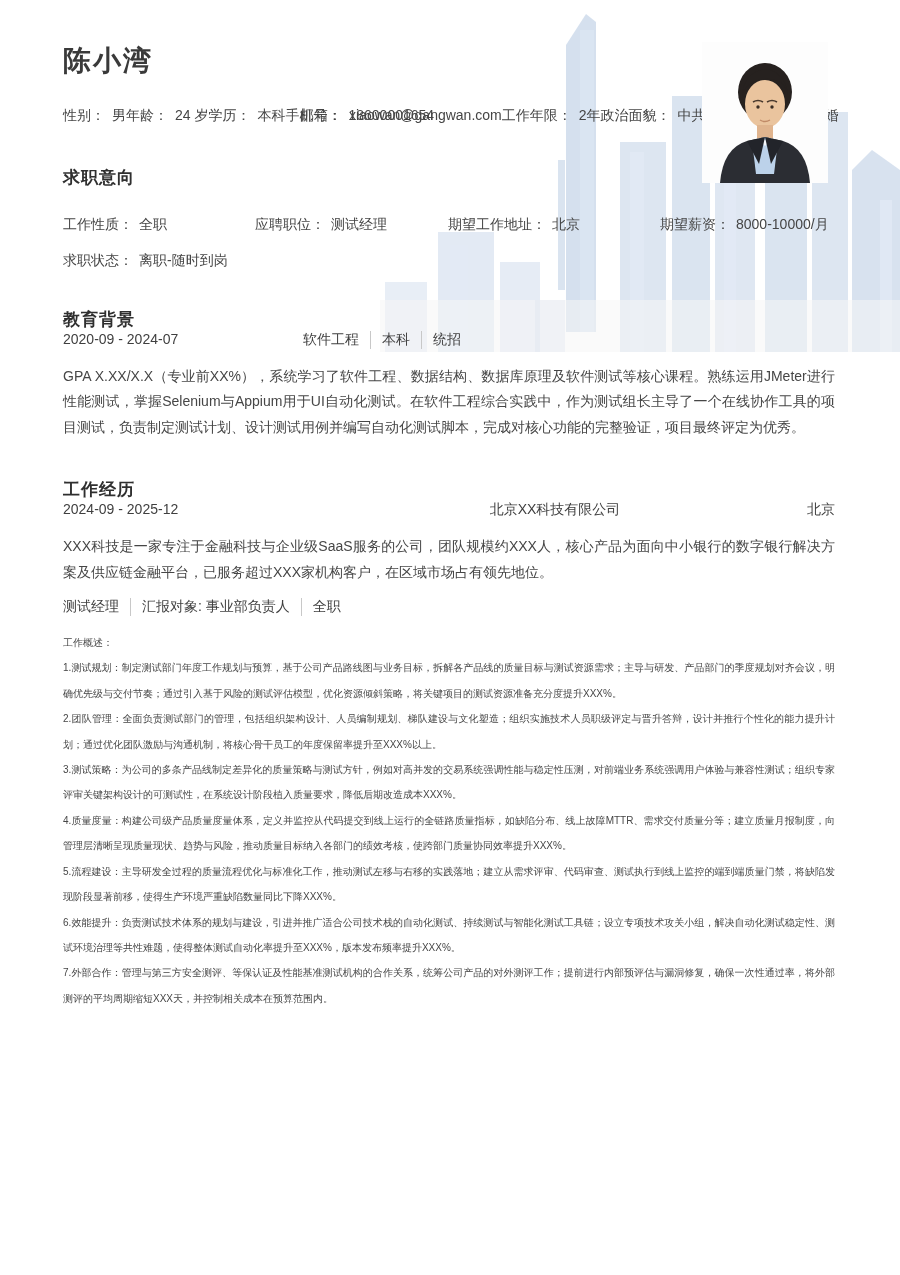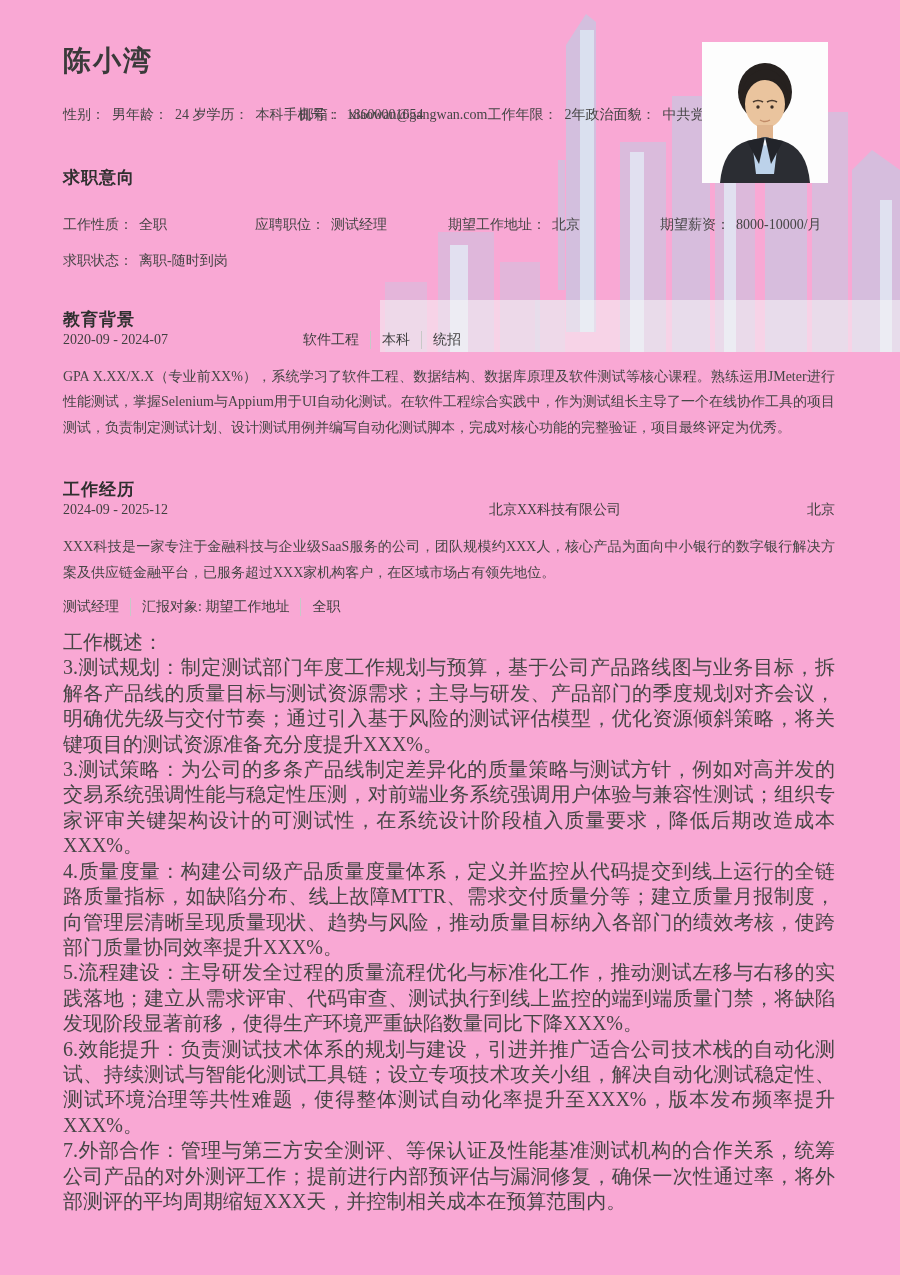--- a/index.html
+++ b/index.html
@@ -2,24 +2,23 @@
 <html><head>
 <meta charset="utf-8">
 <style>
   * { margin: 0; padding: 0; box-sizing: border-box; }
   html, body { background: #e9e9e9; }
   body { font-family: "Liberation Sans", "DejaVu Sans", sans-serif; }
   .page {
     position: relative;
     width: 900px; height: 1275px;
     margin: 0 auto;
-    background: #f9a8d4;
+    background: #ffffff;
     overflow: hidden;
     color: #3f3f3f;
-    font-family: Liberation Serif, serif;
   }
   .skyline {
     position: absolute; top: 0; right: 0;
     width: 520px; height: 352px;
     z-index: 0;
   }
   .content {
     position: relative; z-index: 1;
     padding: 42px 65px 0 63px;
   }
@@ -58,21 +57,21 @@
   .entry-right { text-align: right; white-space: nowrap; }
   .tags { display: inline-flex; align-items: center; }
   .tag { white-space: nowrap; }
   .tag + .tag { border-left: 1px solid #c8c8c8; margin-left: 11px; padding-left: 11px; }
   .para {
     margin-top: 15px;
     font-size: 14px; line-height: 25.4px; color: #464646;
     text-align: justify;
   }
   .role-line { margin-top: 13px; font-size: 14px; color: #3f3f3f; }
-  .block { margin-top: 14px; font-size: 20px; line-height: 25.4px; color: #464646; }
+  .block { margin-top: 14px; font-size: 10px; line-height: 25.4px; color: #464646; }
   .block p { margin: 0; text-align: justify; }
 </style>
 </head>
 <body>
 
 <div class="page">
 
   <svg class="skyline" viewBox="0 0 520 352" aria-hidden="true">
     <g fill="#bccde4">
       <rect x="5" y="282" width="42" height="70" opacity="0.35"></rect>
@@ -164,28 +163,29 @@
     <div class="section">
       <div class="section-title">工作经历</div>
       <div class="entry-header">
         <span class="entry-left">2024-09 - 2025-12</span>
         <span class="entry-mid">北京XX科技有限公司</span>
         <span class="entry-right">北京</span>
       </div>
       <div class="para">XXX科技是一家专注于金融科技与企业级SaaS服务的公司，团队规模约XXX人，核心产品为面向中小银行的数字银行解决方案及供应链金融平台，已服务超过XXX家机构客户，在区域市场占有领先地位。</div>
       <div class="role-line tags">
           <span class="tag">测试经理</span>
-          <span class="tag">汇报对象: 期望工作地址</span>
+          <span class="tag">汇报对象: 事业部负责人</span>
           <span class="tag">全职</span>
         </div>
 
       <div class="block">
         <p>工作概述：</p>
         <div>
-            <p>3.测试规划：制定测试部门年度工作规划与预算，基于公司产品路线图与业务目标，拆解各产品线的质量目标与测试资源需求；主导与研发、产品部门的季度规划对齐会议，明确优先级与交付节奏；通过引入基于风险的测试评估模型，优化资源倾斜策略，将关键项目的测试资源准备充分度提升XXX%。</p>
+            <p>1.测试规划：制定测试部门年度工作规划与预算，基于公司产品路线图与业务目标，拆解各产品线的质量目标与测试资源需求；主导与研发、产品部门的季度规划对齐会议，明确优先级与交付节奏；通过引入基于风险的测试评估模型，优化资源倾斜策略，将关键项目的测试资源准备充分度提升XXX%。</p>
+            <p>2.团队管理：全面负责测试部门的管理，包括组织架构设计、人员编制规划、梯队建设与文化塑造；组织实施技术人员职级评定与晋升答辩，设计并推行个性化的能力提升计划；通过优化团队激励与沟通机制，将核心骨干员工的年度保留率提升至XXX%以上。</p>
             <p>3.测试策略：为公司的多条产品线制定差异化的质量策略与测试方针，例如对高并发的交易系统强调性能与稳定性压测，对前端业务系统强调用户体验与兼容性测试；组织专家评审关键架构设计的可测试性，在系统设计阶段植入质量要求，降低后期改造成本XXX%。</p>
             <p>4.质量度量：构建公司级产品质量度量体系，定义并监控从代码提交到线上运行的全链路质量指标，如缺陷分布、线上故障MTTR、需求交付质量分等；建立质量月报制度，向管理层清晰呈现质量现状、趋势与风险，推动质量目标纳入各部门的绩效考核，使跨部门质量协同效率提升XXX%。</p>
             <p>5.流程建设：主导研发全过程的质量流程优化与标准化工作，推动测试左移与右移的实践落地；建立从需求评审、代码审查、测试执行到线上监控的端到端质量门禁，将缺陷发现阶段显著前移，使得生产环境严重缺陷数量同比下降XXX%。</p>
             <p>6.效能提升：负责测试技术体系的规划与建设，引进并推广适合公司技术栈的自动化测试、持续测试与智能化测试工具链；设立专项技术攻关小组，解决自动化测试稳定性、测试环境治理等共性难题，使得整体测试自动化率提升至XXX%，版本发布频率提升XXX%。</p>
             <p>7.外部合作：管理与第三方安全测评、等保认证及性能基准测试机构的合作关系，统筹公司产品的对外测评工作；提前进行内部预评估与漏洞修复，确保一次性通过率，将外部测评的平均周期缩短XXX天，并控制相关成本在预算范围内。</p>
           </div>
       </div>
 
       
       

